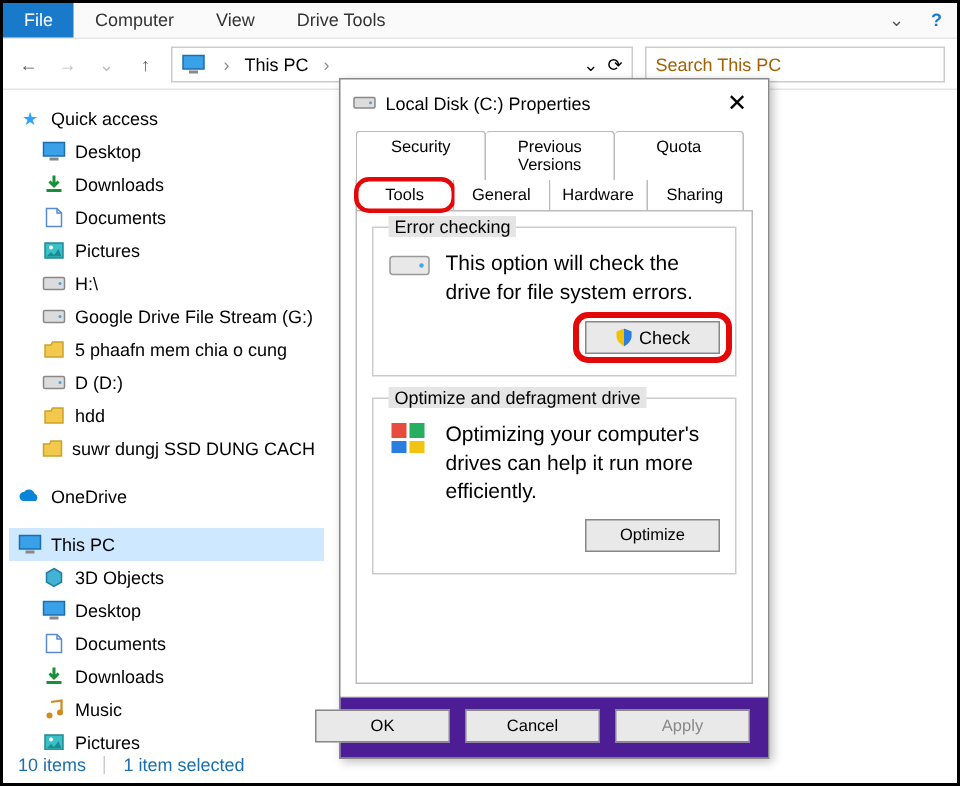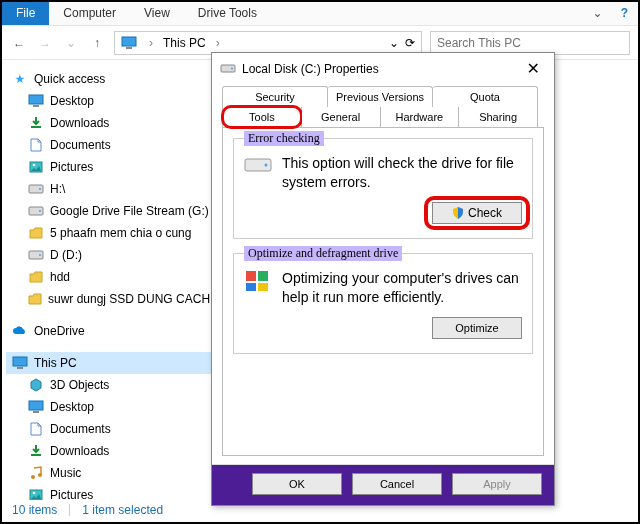--- a/index.html
+++ b/index.html
@@ -16,56 +16,56 @@
 
 .nav { display: flex; align-items: center; height: 34px; padding: 0 8px; gap: 8px; border-bottom: 1px solid #e5e5e5; }
 .nav .arrow { width: 18px; text-align: center; color: #555; }
 .nav .arrow.disabled { color: #bbb; }
 .nav .pc-icon { width: 18px; height: 14px; display: inline-block; }
 .pc-svg { width: 16px; height: 14px; }
 .nav .crumb { color: #000; }
 .nav .chevr { color: #888; padding: 0 4px; }
 .nav .addrbox { flex: 1; display: flex; align-items: center; border: 1px solid #ccc; height: 24px; padding: 0 6px; gap: 6px; }
 .nav .addr-right { display: flex; align-items: center; gap: 6px; margin-left: auto; }
-.nav .search { width: 200px; height: 24px; border: 1px solid #ccc; padding: 0 6px; color: #737373; display: flex; align-items: center; }
+.nav .search { width: 200px; height: 24px; border: 1px solid #ccc; padding: 0 6px; color: #a16207; display: flex; align-items: center; }
 
 
 .main { display: flex; height: calc(524px - 24px - 34px - 22px - 4px); }
 .tree { width: 218px; padding: 8px 4px; overflow: hidden; }
 .tree .group { margin-bottom: 10px; }
 .tree .node { display: flex; align-items: center; gap: 6px; padding: 3px 4px 3px 22px; color: #000; white-space: nowrap; }
 .tree .node .ico { width: 16px; height: 16px; display: inline-flex; align-items: center; justify-content: center; }
 .tree .root { padding-left: 6px; font-weight: normal; }
 .tree .root .star { color: #2ea3ff; }
 .tree .root.od, .tree .root.pc { padding-left: 6px; }
 .tree .node.selected { background: #cde8ff; }
 
 .statusbar { position: absolute; bottom: 2px; left: 4px; right: 4px; height: 20px; display: flex; align-items: center; gap: 12px; color: #1a6fb0; font-size: 11px; padding-left: 6px; }
 .statusbar .sep { width:1px; height:12px; background:#ccc; }
 
 
-.dialog { position: absolute; left: 209px; top: 50px; width: 344px; height: 454px; background: #fff; border: 1px solid #888; box-shadow: 2px 2px 6px rgba(0,0,0,0.25); display: flex; flex-direction: column; }
+.dialog { position: absolute; left: 224px; top: 50px; width: 287px; height: 454px; background: #fff; border: 1px solid #888; box-shadow: 2px 2px 6px rgba(0,0,0,0.25); display: flex; flex-direction: column; }
 .titlebar { display: flex; align-items: center; padding: 6px 8px; gap: 6px; }
 .titlebar .drv-ico { width: 16px; height: 14px; }
 .titlebar .title { flex: 1; }
 .titlebar .close { font-size: 16px; padding: 0 6px; }
 
 .tabs { margin: 2px 16px 0 10px; }
 .tabrow { display: flex; }
 .tab { flex: 1; text-align: center; padding: 4px 0; border: 1px solid #bbb; border-bottom: none; background: #fff; font-size: 11px; position: relative; }
 .tabrow.top .tab { border-top-left-radius: 3px; border-top-right-radius: 3px; }
 .tabrow.bottom .tab { border-top: none; }
 .tabrow.bottom .tab + .tab { border-left: none; }
 .tabrow.top .tab + .tab { border-left: none; }
 .tab.active { background: #fff; }
 .tab.tools-hl::after { content:""; position:absolute; inset:-2px; border:3px solid #e30909; border-radius:10px; pointer-events:none; }
 
 .tabbody { flex:1; border:1px solid #bbb; margin: 0 10px 8px 10px; padding: 10px; }
 .group-box { border:1px solid #ccc; padding: 10px 10px 14px 10px; margin-bottom: 14px; }
-.group-box .legend { position: relative; top: -18px; background: #c4b5fd; padding: 0 4px; display: inline-block; font-family: Liberation Serif, serif; }
+.group-box .legend { position: relative; top: -18px; background: #e5e5e5; padding: 0 4px; display: inline-block; }
 .group-box .row { display:flex; gap:10px; align-items:flex-start; margin-top:-10px; }
 .group-box .desc { color:#000; font-size:14px; line-height:1.35; }
 .group-box .btn-row { display:flex; justify-content:flex-end; margin-top:10px; }
 .btn { min-width:90px; height:22px; border:1px solid #888; background:#e9e9e9; display:inline-flex; align-items:center; justify-content:center; gap:4px; font-size:11px; }
 .btn.disabled { color:#888; }
 .check-hl { position: relative; }
 .check-hl::after { content:""; position:absolute; inset:-6px -8px; border:4px solid #e30909; border-radius:10px; pointer-events:none; }
 
 .dlg-buttons { display:flex; justify-content:flex-end; gap:10px; padding: 8px 12px 10px 12px; background:#4c1d95; border-top:1px solid #ddd; }
 </style>

